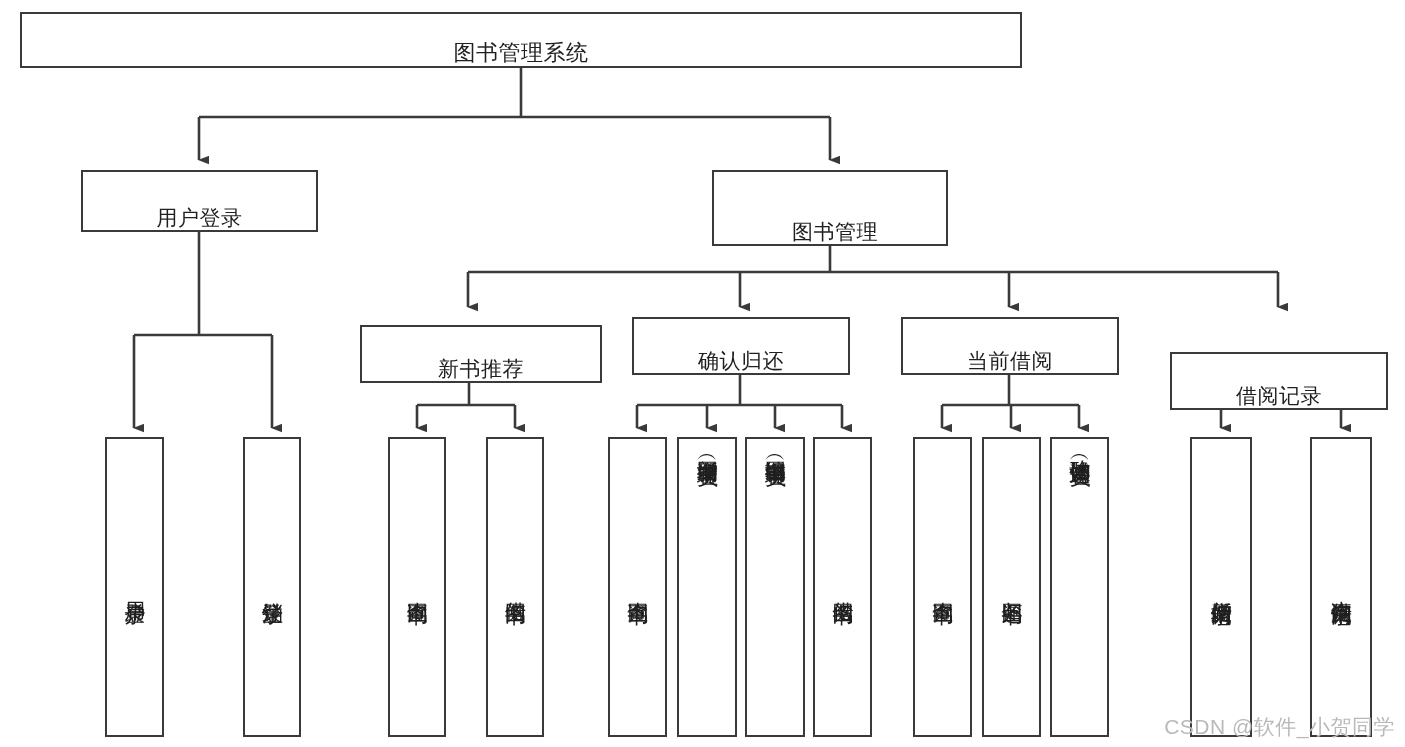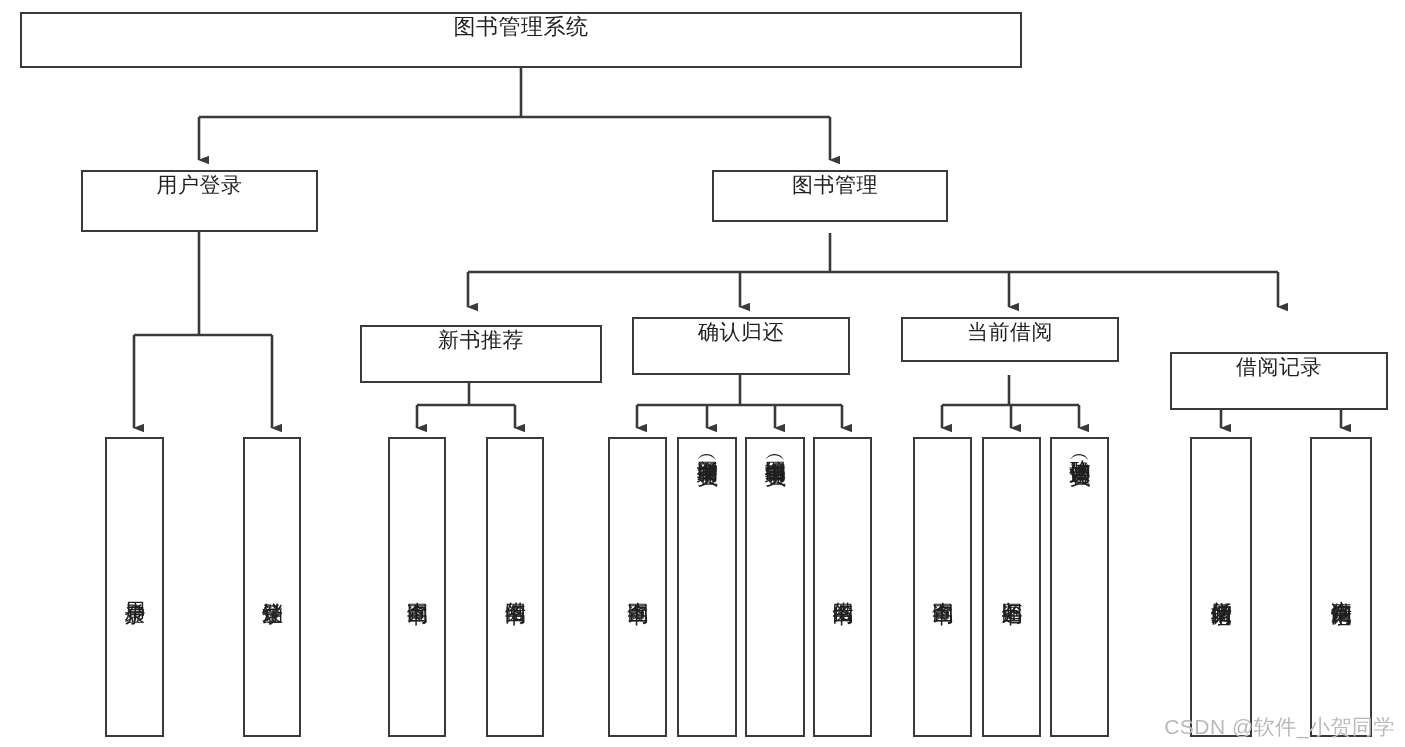--- a/index.html
+++ b/index.html
@@ -25,21 +25,21 @@
     width: 1405px;
     height: 747px;
     pointer-events: none;
   }
   .node {
     position: absolute;
     box-sizing: border-box;
     background: #ffffff;
     border: 2.5px solid #3a3a3a;
     display: flex;
-    align-items: flex-start;
+    align-items: flex-end;
     justify-content: center;
     color: #1f1f1f;
   }
   .node-h {
     font-size: 21px;
     letter-spacing: 0.5px;
     line-height: 1.2;
     white-space: nowrap;
   }
   .node-root {
@@ -128,31 +128,31 @@
     </g>
   </svg>
 
   <div class="node node-h node-root" style="left:20px; top:12px; width:1002px; height:56px;">
     <span>图书管理系统</span>
   </div>
 
   <div class="node node-h" style="left:81px; top:170px; width:237px; height:62px;">
     <span>用户登录</span>
   </div>
-  <div class="node node-h" style="left:712px; top:170px; width:236px; height:52px;padding-left:10px;">
+  <div class="node node-h" style="left:712px; top:170px; width:236px; height:76px;padding-left:10px;">
     <span>图书管理</span>
   </div>
 
   <div class="node node-h" style="left:360px; top:317px; width:242px; height:58px;margin-top:8px;">
     <span>新书推荐</span>
   </div>
   <div class="node node-h" style="left:632px; top:317px; width:218px; height:58px;">
     <span>确认归还</span>
   </div>
-  <div class="node node-h" style="left:901px; top:317px; width:218px; height:45px;">
+  <div class="node node-h" style="left:901px; top:317px; width:218px; height:58px;">
     <span>当前借阅</span>
   </div>
   <div class="node node-h" style="left:1170px; top:317px; width:218px; height:58px;margin-top:35px;">
     <span>借阅记录</span>
   </div>
 
   <div class="node node-v" style="left:105px; top:437px; width:59px; height:300px; justify-content:center; align-items:center;">
     <span class="vtext">用户登录</span>
   </div>
   <div class="node node-v" style="left:243px; top:437px; width:58px; height:300px; justify-content:center; align-items:center;">

